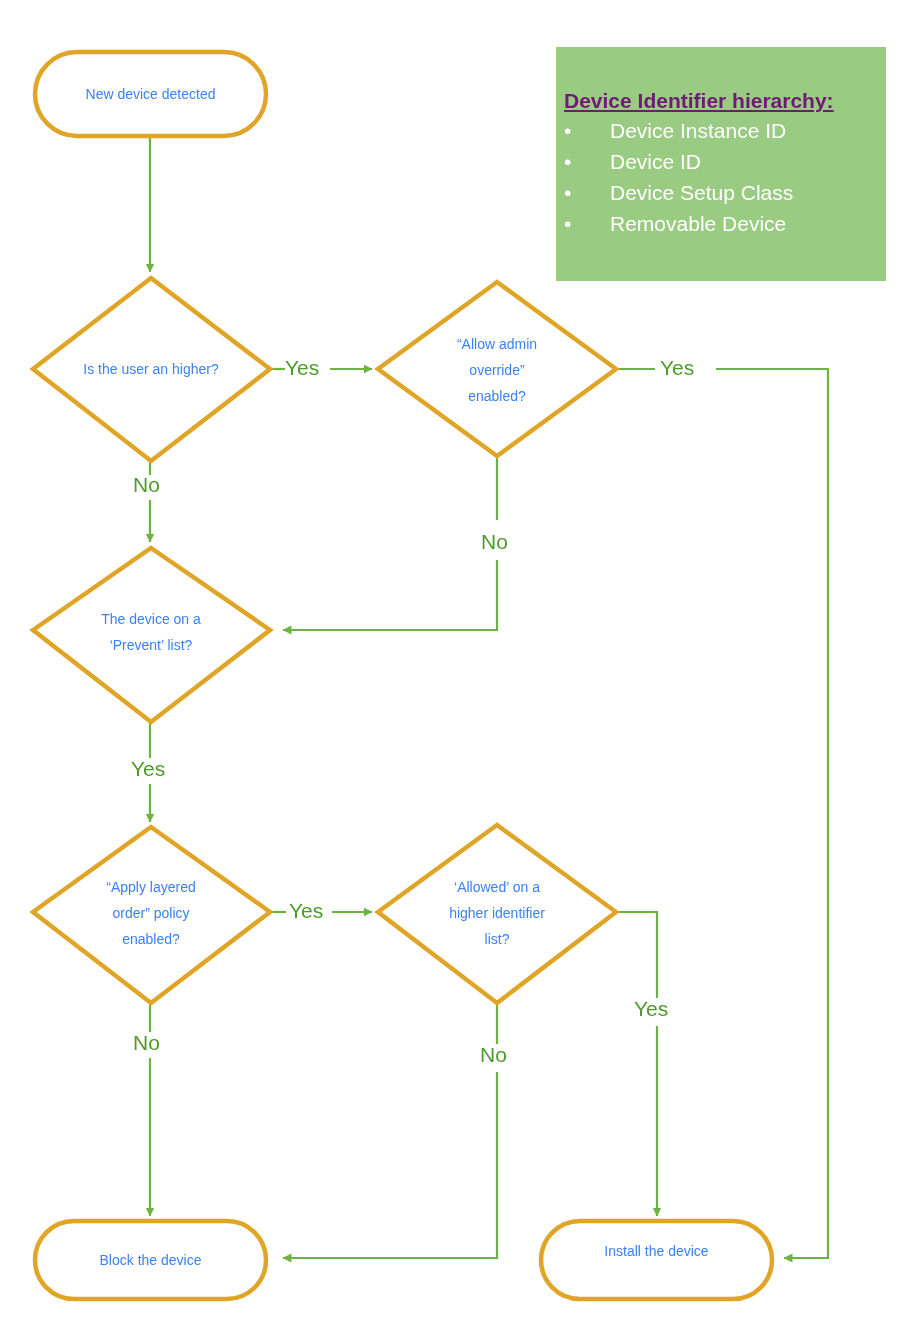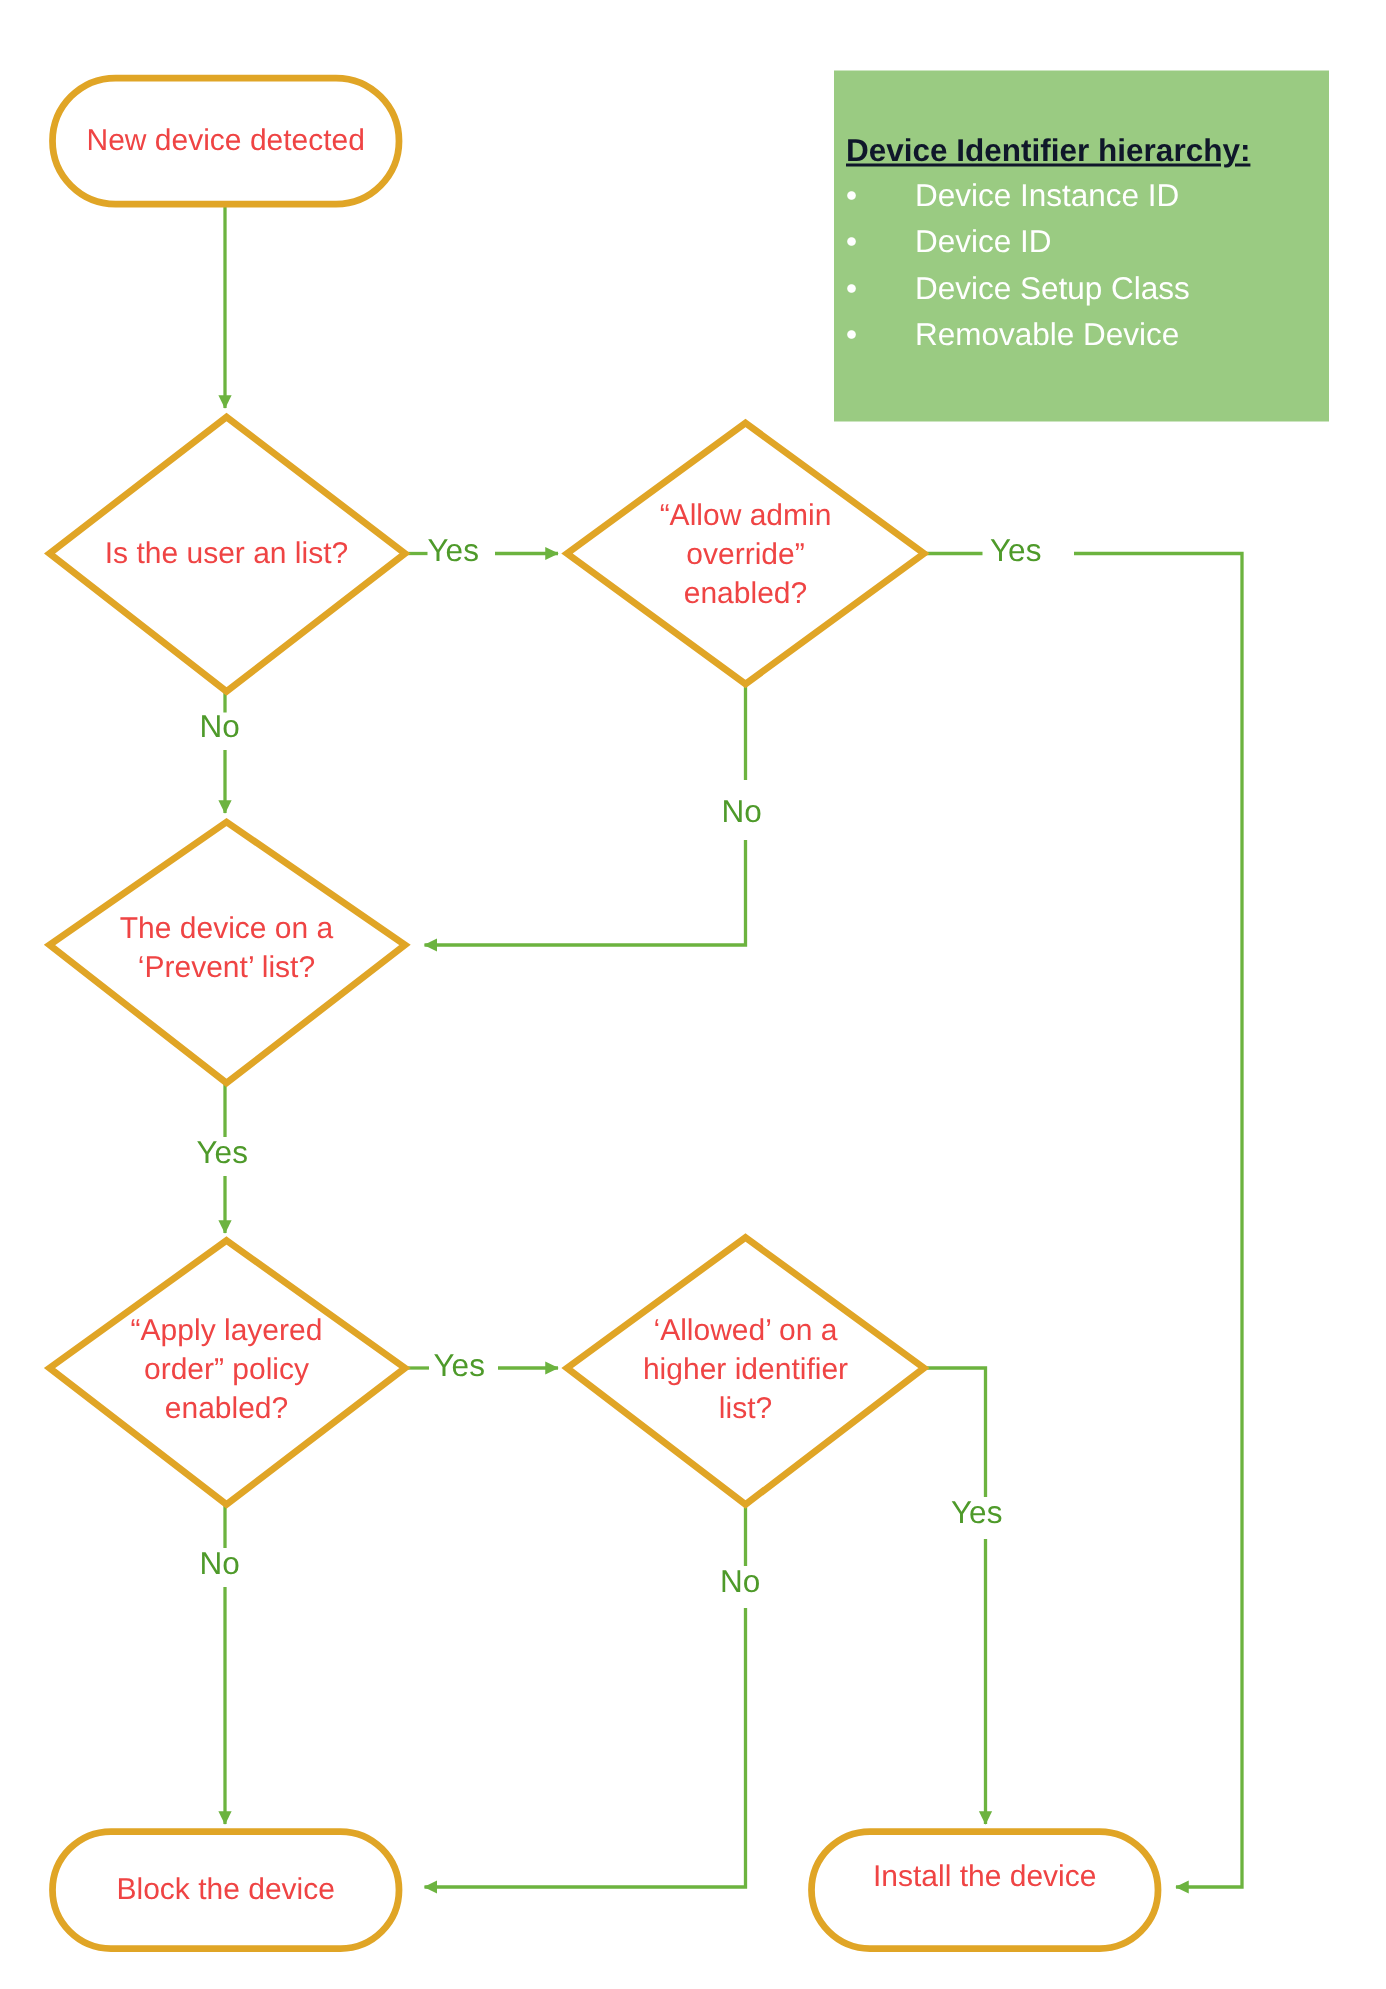--- a/index.html
+++ b/index.html
@@ -24,22 +24,22 @@
     width: 924px;
     height: 1326px;
   }
   
   .node-label {
     position: absolute;
     display: flex;
     align-items: center;
     justify-content: center;
     text-align: center;
-    color: #ef4444;
-    font-size: 20px;
+    color: #3b82f6;
+    font-size: 14px;
     line-height: 26px;
     font-family: "Liberation Sans", sans-serif;
     white-space: pre-line;
     pointer-events: none;
   }
   .edge-label {
     position: absolute;
     color: #4e9a2a;
     font-size: 21px;
     line-height: 22px;
@@ -51,21 +51,21 @@
     position: absolute;
     left: 556px;
     top: 47px;
     width: 330px;
     height: 234px;
     background: #9ACB82;
     box-sizing: border-box;
     padding: 40px 0 0 0;
   }
   #legend .legend-title {
-    color: #0f172a;
+    color: #701a75;
     font-size: 21px;
     font-weight: bold;
     text-decoration: underline;
     margin-left: 8px;
     line-height: 28px;
     font-family: "Liberation Sans", sans-serif;
   }
   #legend ul {
     margin: 0;
     padding: 0 0 0 54px;
@@ -144,21 +144,21 @@
       <polygon points="497,825 616,912 497,1003 378,912"></polygon>
 
       <rect x="35" y="1221" width="231" height="78" rx="39" ry="39"></rect>
 
       <rect x="541" y="1221" width="231" height="78" rx="39" ry="39"></rect>
     </g>
   </svg>
 
   <div class="node-label" style="left:35px; top:52px; width:231px; height:84px;">New device detected</div>
 
-  <div class="node-label" style="left:51px; top:327px; width:200px; height:84px;">Is the user an list?</div>
+  <div class="node-label" style="left:51px; top:327px; width:200px; height:84px;">Is the user an higher?</div>
 
   <div class="node-label" style="left:402px; top:321px; width:190px; height:97px;">“Allow admin
 override”
 enabled?</div>
 
   <div class="node-label" style="left:46px; top:604px; width:210px; height:56px;">The device on a
 ‘Prevent’ list?</div>
 
   <div class="node-label" style="left:52px; top:864px; width:198px; height:97px;">“Apply layered
 order” policy

